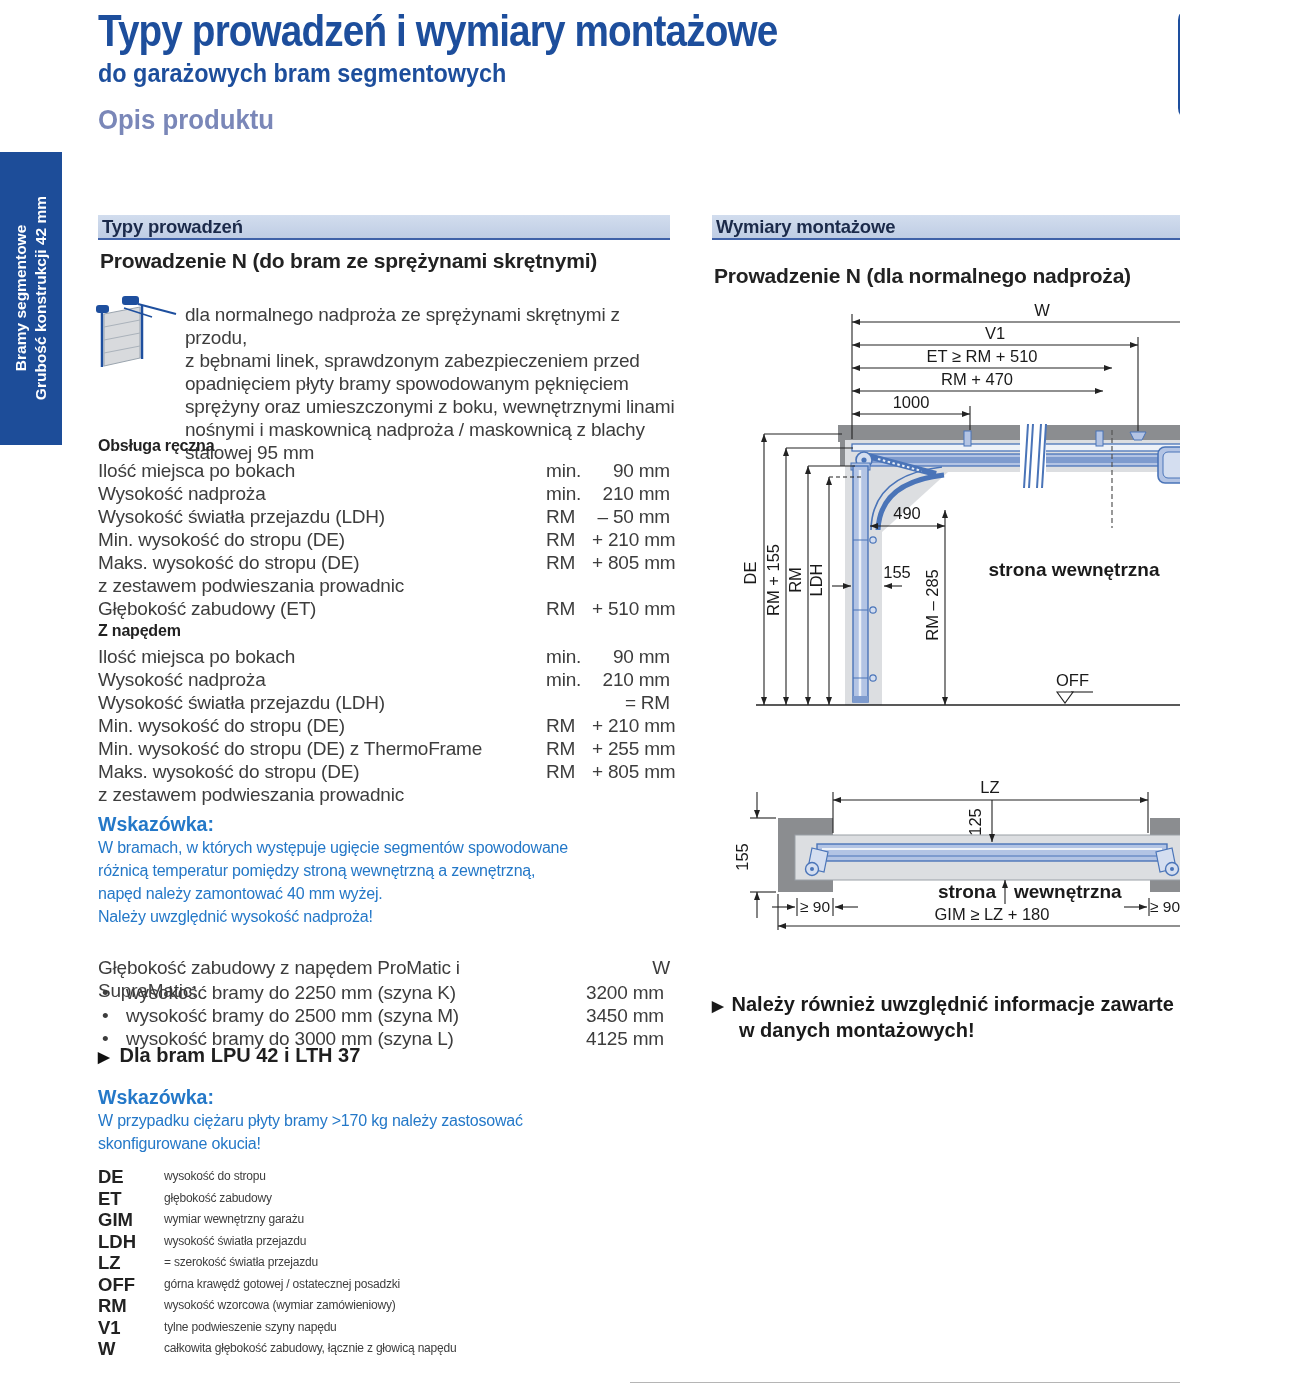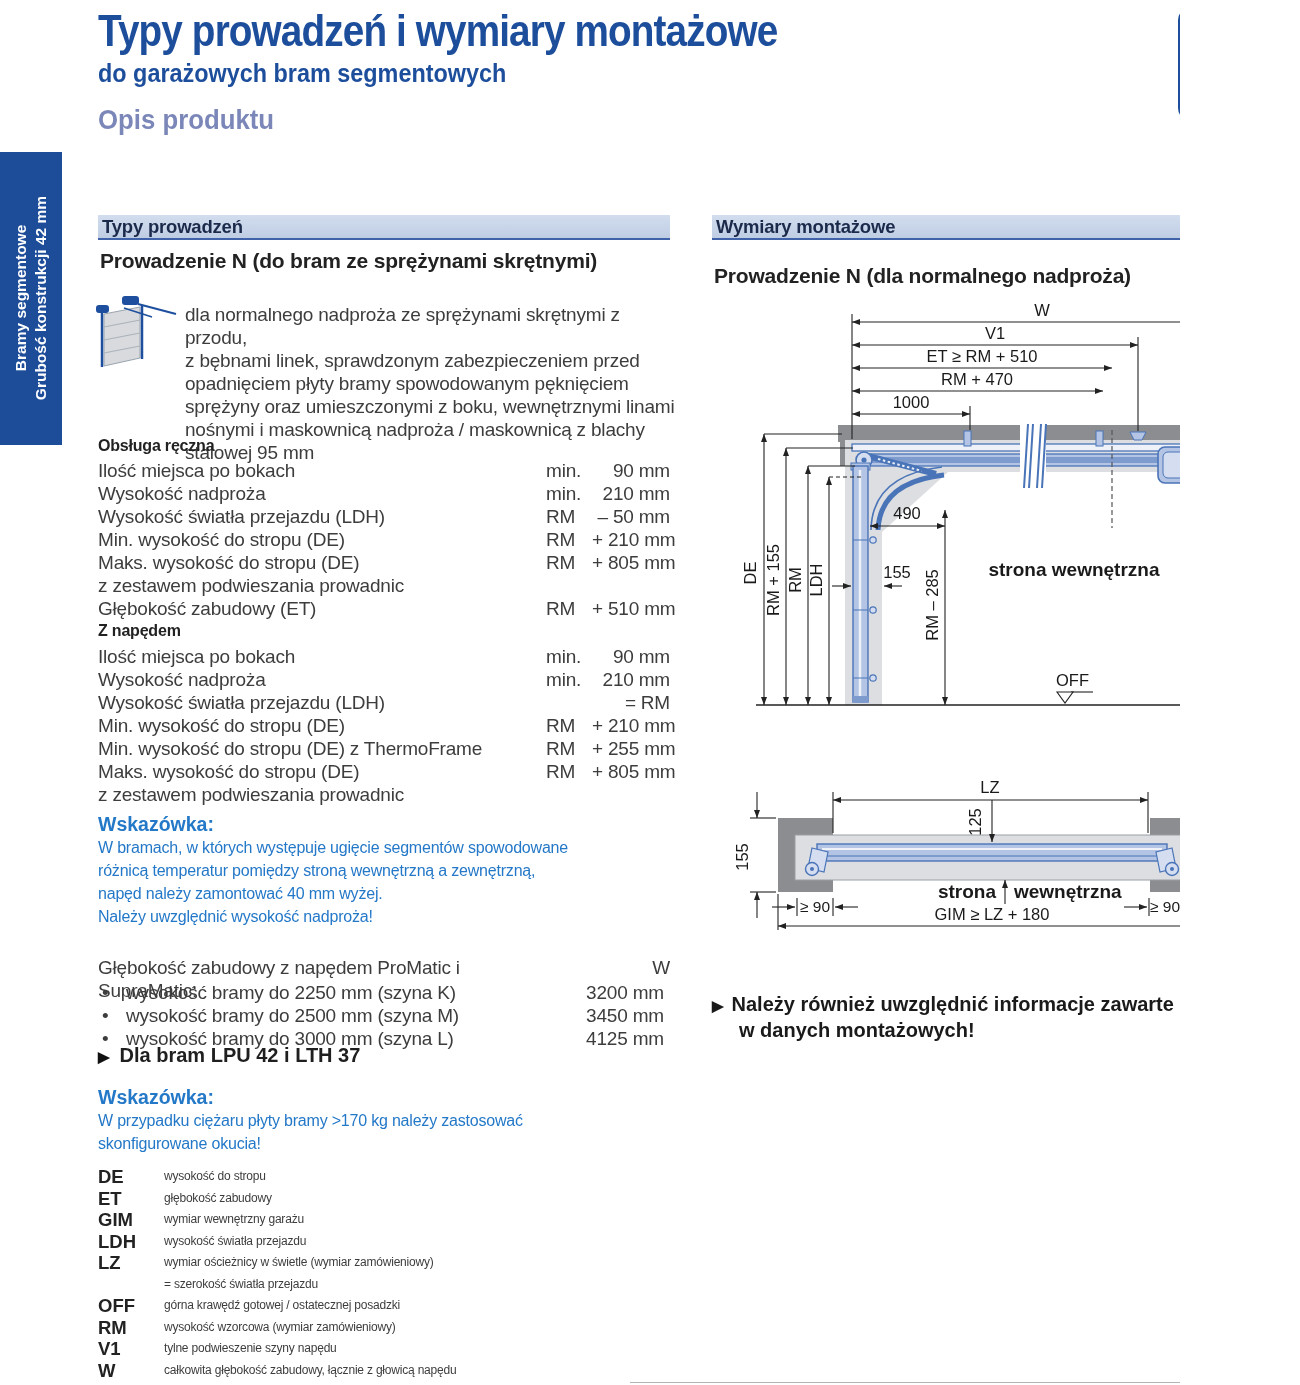--- a/index.html
+++ b/index.html
@@ -262,21 +262,20 @@
         <span class="term">GIM</span>
         <span class="desc">wymiar wewnętrzny garażu</span>
       </div>
     <div class="legend-row">
         <span class="term">LDH</span>
         <span class="desc">wysokość światła przejazdu</span>
       </div>
     <div class="legend-row">
         <span class="term">LZ</span>
         <span class="desc">
-          <div>wymiar ościeżnicy w świetle (wymiar zamówieniowy)</div>
           <div>= szerokość światła przejazdu</div>
         </span>
       </div>
     <div class="legend-row">
         <span class="term">OFF</span>
         <span class="desc">górna krawędź gotowej / ostatecznej posadzki</span>
       </div>
     <div class="legend-row">
         <span class="term">RM</span>
         <span class="desc">wysokość wzorcowa (wymiar zamówieniowy)</span>

